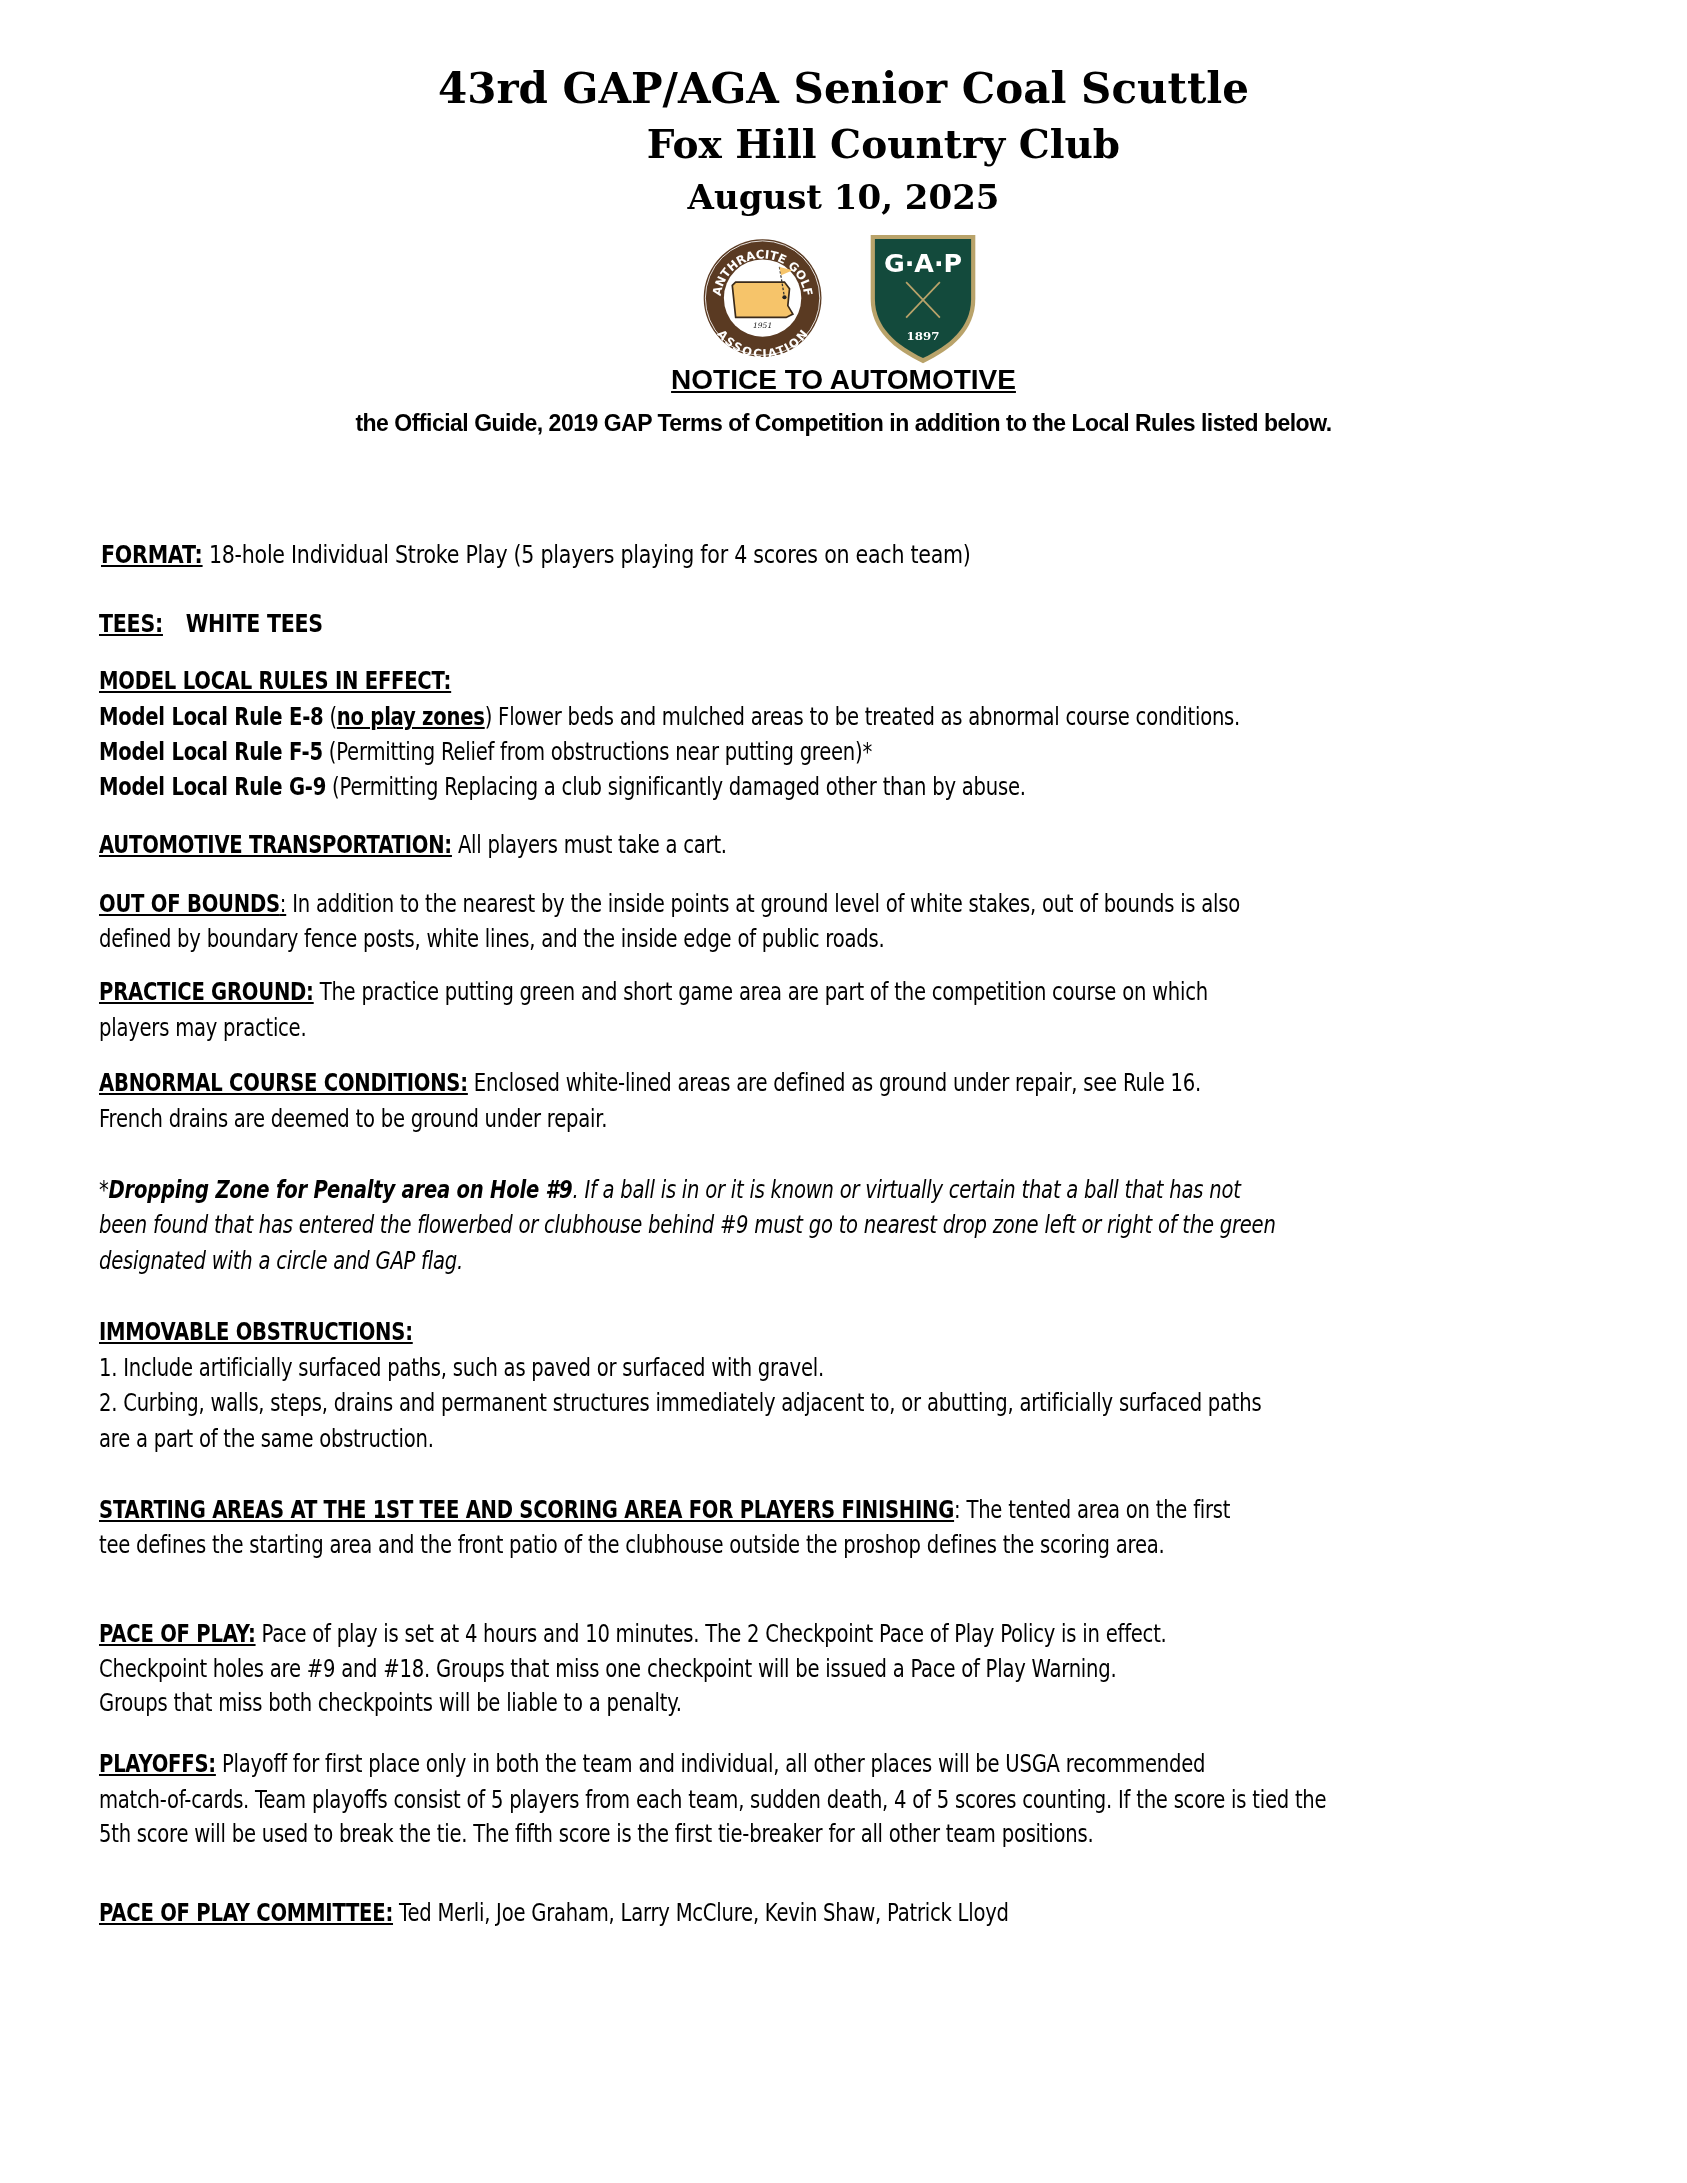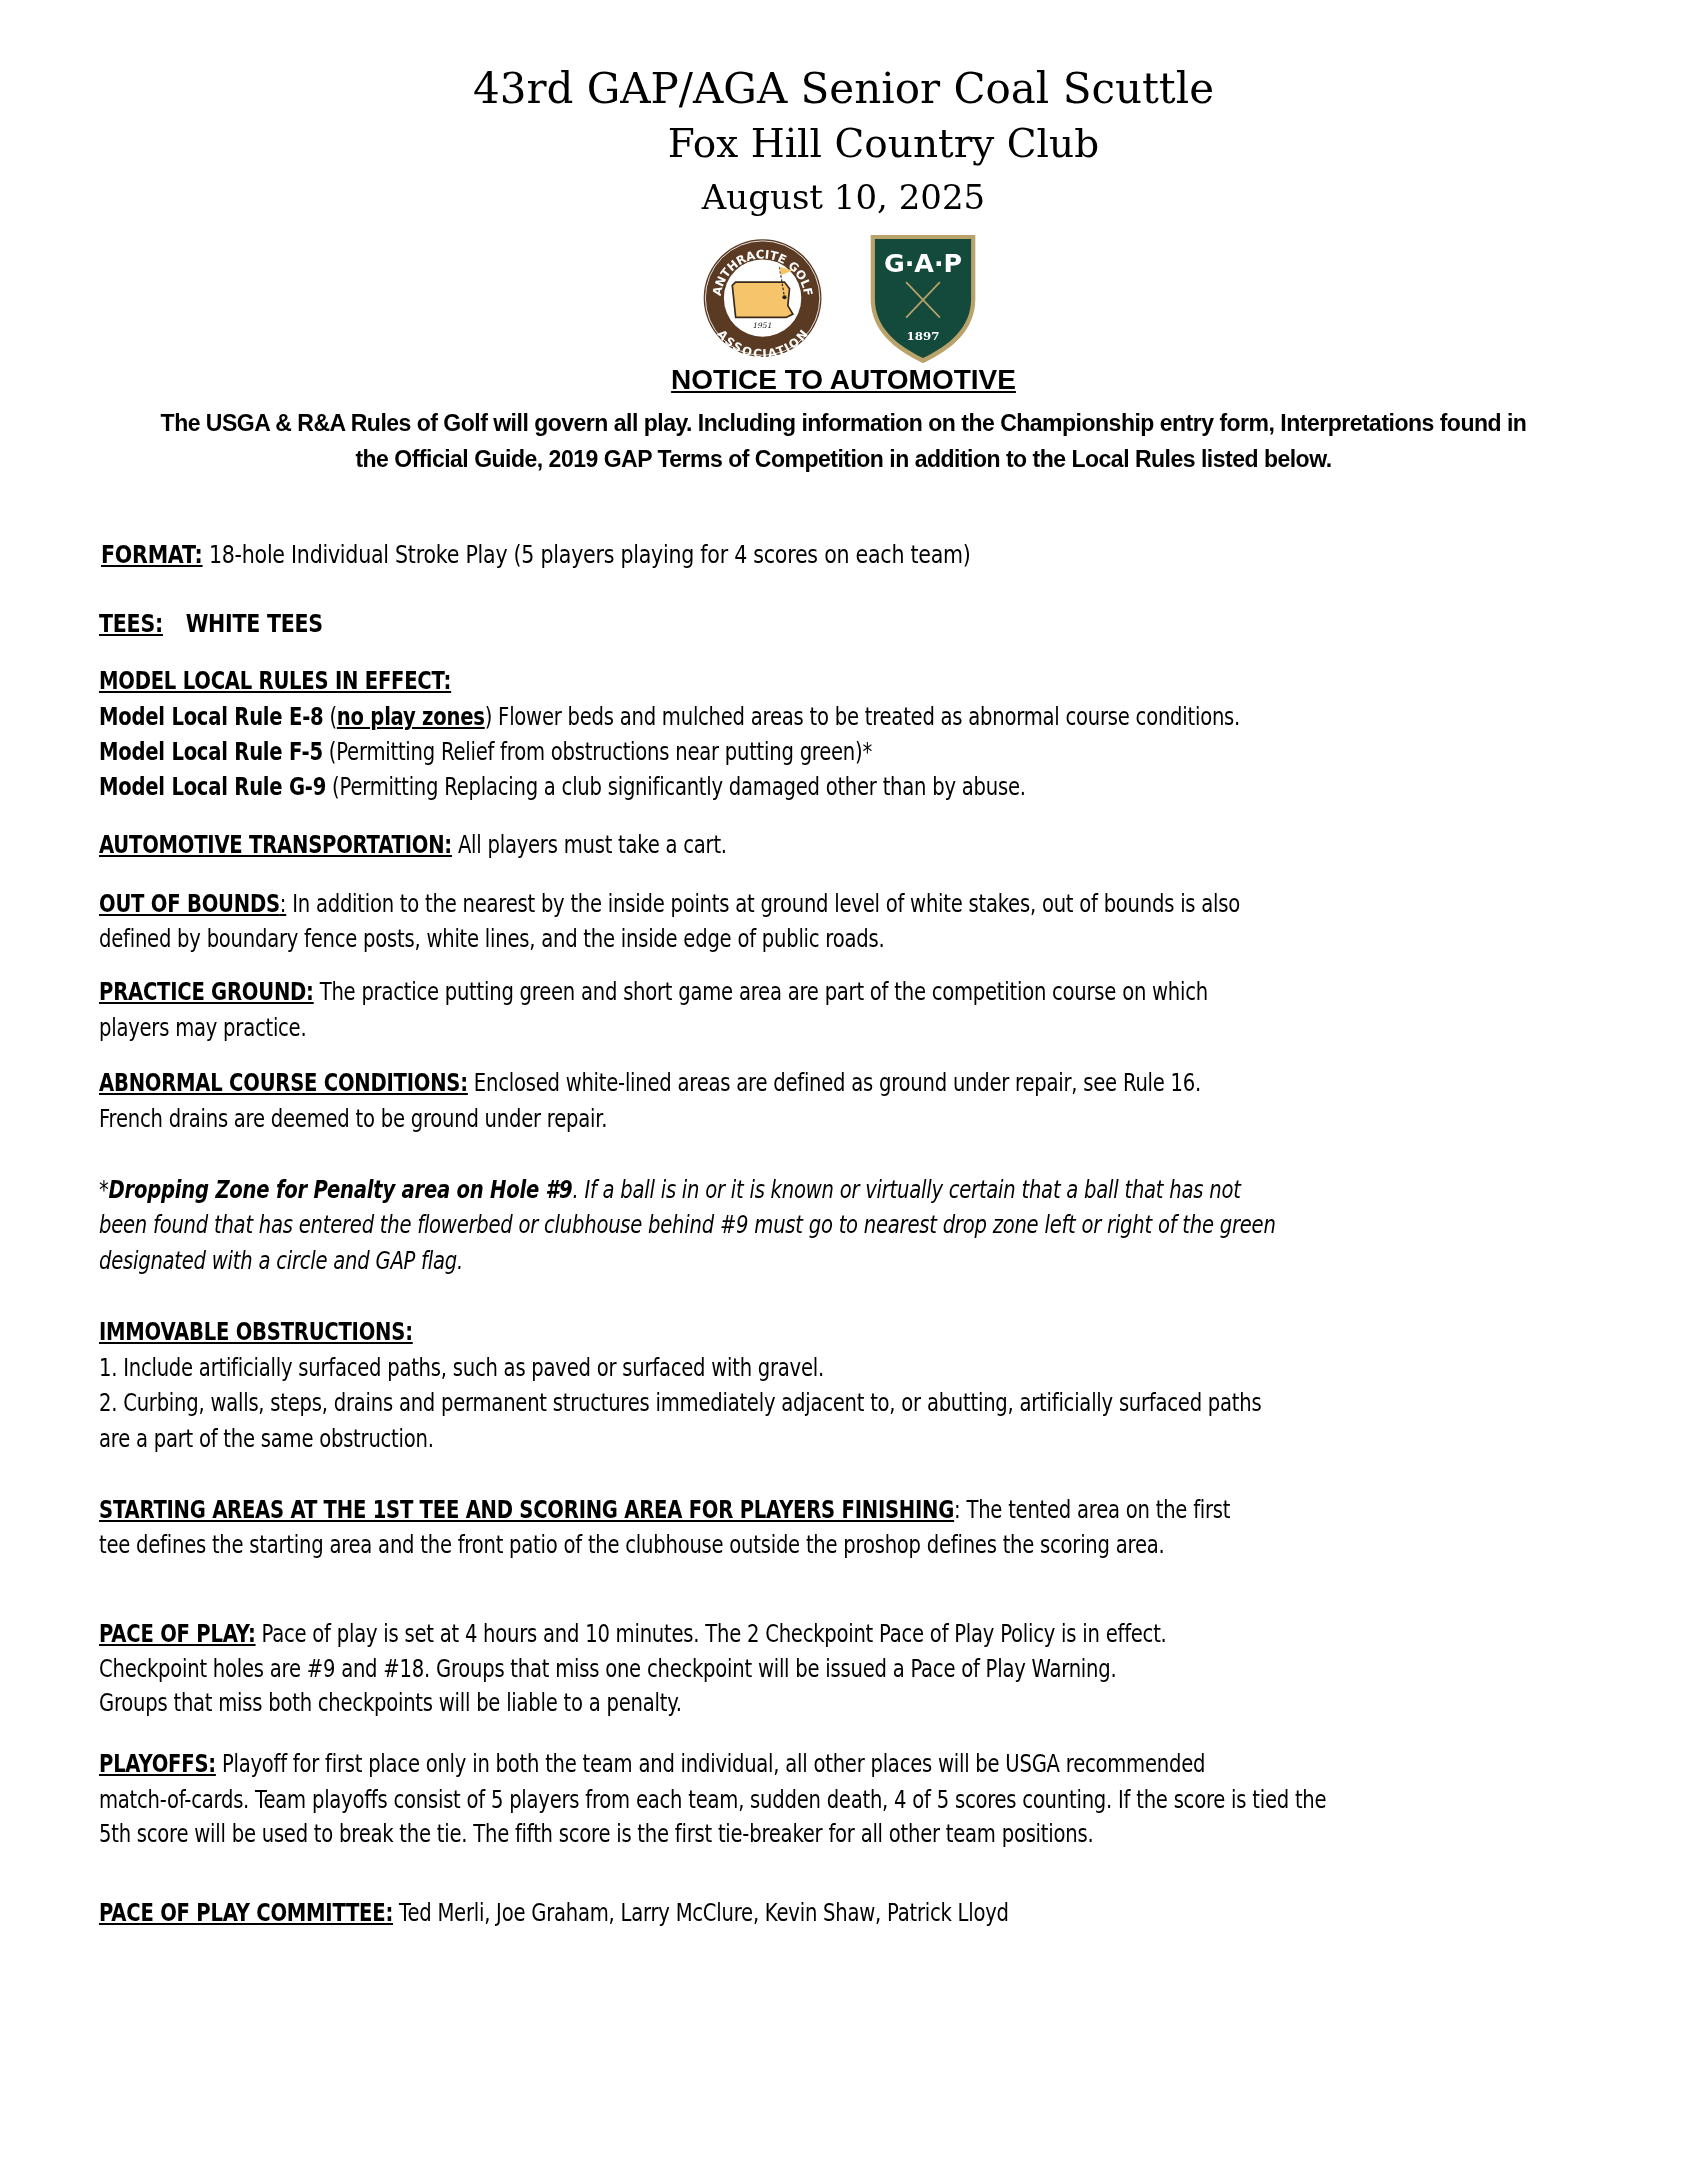--- a/index.html
+++ b/index.html
@@ -1,18 +1,18 @@
 <!DOCTYPE html>
 <html style="font-size:13.5px"><head>
 <meta charset="utf-8">
 <style>
   html, body { margin:0; padding:0; background:#ffffff; }
   body { width:1687px; height:2183px; position:relative; overflow:hidden; color:#000; font-family:"Liberation Sans", sans-serif; }
   .c { position:absolute; left:0; width:1687px; text-align:center; white-space:nowrap; }
-  .serif { font-family:"DejaVu Serif", serif; font-weight:normal; }
+  .serif { font-family:"DejaVu Serif", serif; font-weight:bold; }
   .title { top:64px; font-size:42px; }
   .sub { top:121px; font-size:39px;padding-left:40px; }
   .date { top:177px; font-size:34px; }
   .logos { position:absolute; top:233px; left:0; width:1687px; height:132px; }
   .logo-aga { position:absolute; left:702px; top:0; width:122px; height:131px; }
   .logo-gap { position:absolute; left:869px; top:0; width:108px; height:132px; }
   .notice { top:364px; font-size:28px; font-weight:bold; text-decoration:underline; font-family:"Liberation Sans Narrow","Liberation Sans", sans-serif; }
   .intro { position:absolute; left:76px; width:1535px; top:405px; text-align:center; font-weight:bold; font-size:23px; line-height:36px; font-family:"Liberation Sans", sans-serif; letter-spacing:-0.5px; }
   .line { position:absolute; left:99px; white-space:nowrap; font-size:24.5px; line-height:35px; letter-spacing:-0.3px; font-family:"DejaVu Sans", sans-serif; transform-origin:left top; transform:scaleX(0.84); }
   .line.nar { transform:scaleX(0.80); }
@@ -48,21 +48,20 @@
     <path d="M7 7 L121 7 L121 78 C121 112 95 133 64 148 C33 133 7 112 7 78 Z" fill="#134a3c"></path>
     <text x="64" y="46" font-size="30" font-weight="bold" fill="#fff" text-anchor="middle" font-family="DejaVu Sans, sans-serif">G·A·P</text>
     <line x1="44" y1="58" x2="84" y2="100" stroke="#b9a36a" stroke-width="2"></line>
     <line x1="84" y1="58" x2="44" y2="100" stroke="#b9a36a" stroke-width="2"></line>
     <text x="64" y="126" font-size="14" font-weight="bold" fill="#fff" text-anchor="middle" font-family="DejaVu Serif, serif">1897</text>
   </svg>
 </div>
 
 <div class="c notice">NOTICE TO AUTOMOTIVE</div>
 <div class="intro">
-  <div>The USGA &amp; R&amp;A Rules of Golf will govern all play. Including information on the Championship entry form, Interpretations found in</div>
   <div>the Official Guide, 2019 GAP Terms of Competition in addition to the Local Rules listed below.</div>
 </div>
 
 <div class="line" style="top:537px;left:101px"><span class="hd">FORMAT:</span><span> 18-hole Individual Stroke Play (5 players playing for 4 scores on each team)</span></div>
 
 <div class="line" style="top:606px;"><span class="hd">TEES:</span><span style="display:inline-block;width:27px"></span><span class="b">WHITE TEES</span></div>
 
 <div class="line nar" style="top:663px;"><span class="hd">MODEL LOCAL RULES IN EFFECT:</span></div>
 <div class="line nar" style="top:699px;"><span class="b">Model Local Rule E-8</span><span> (</span><span class="b u">no play zones</span><span>) Flower beds and mulched areas to be treated as abnormal course conditions.</span></div>
 <div class="line nar" style="top:734px;"><span class="b">Model Local Rule F-5</span><span> (Permitting Relief from obstructions near putting green)*</span></div>

